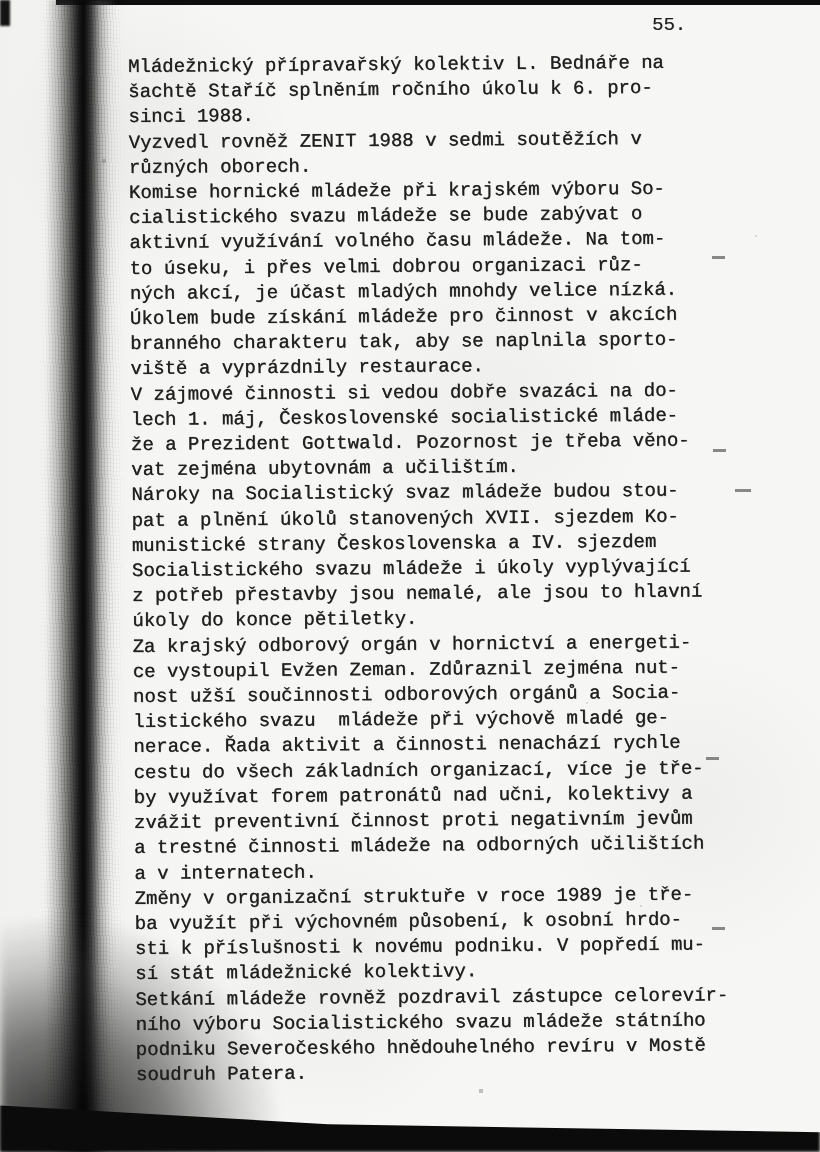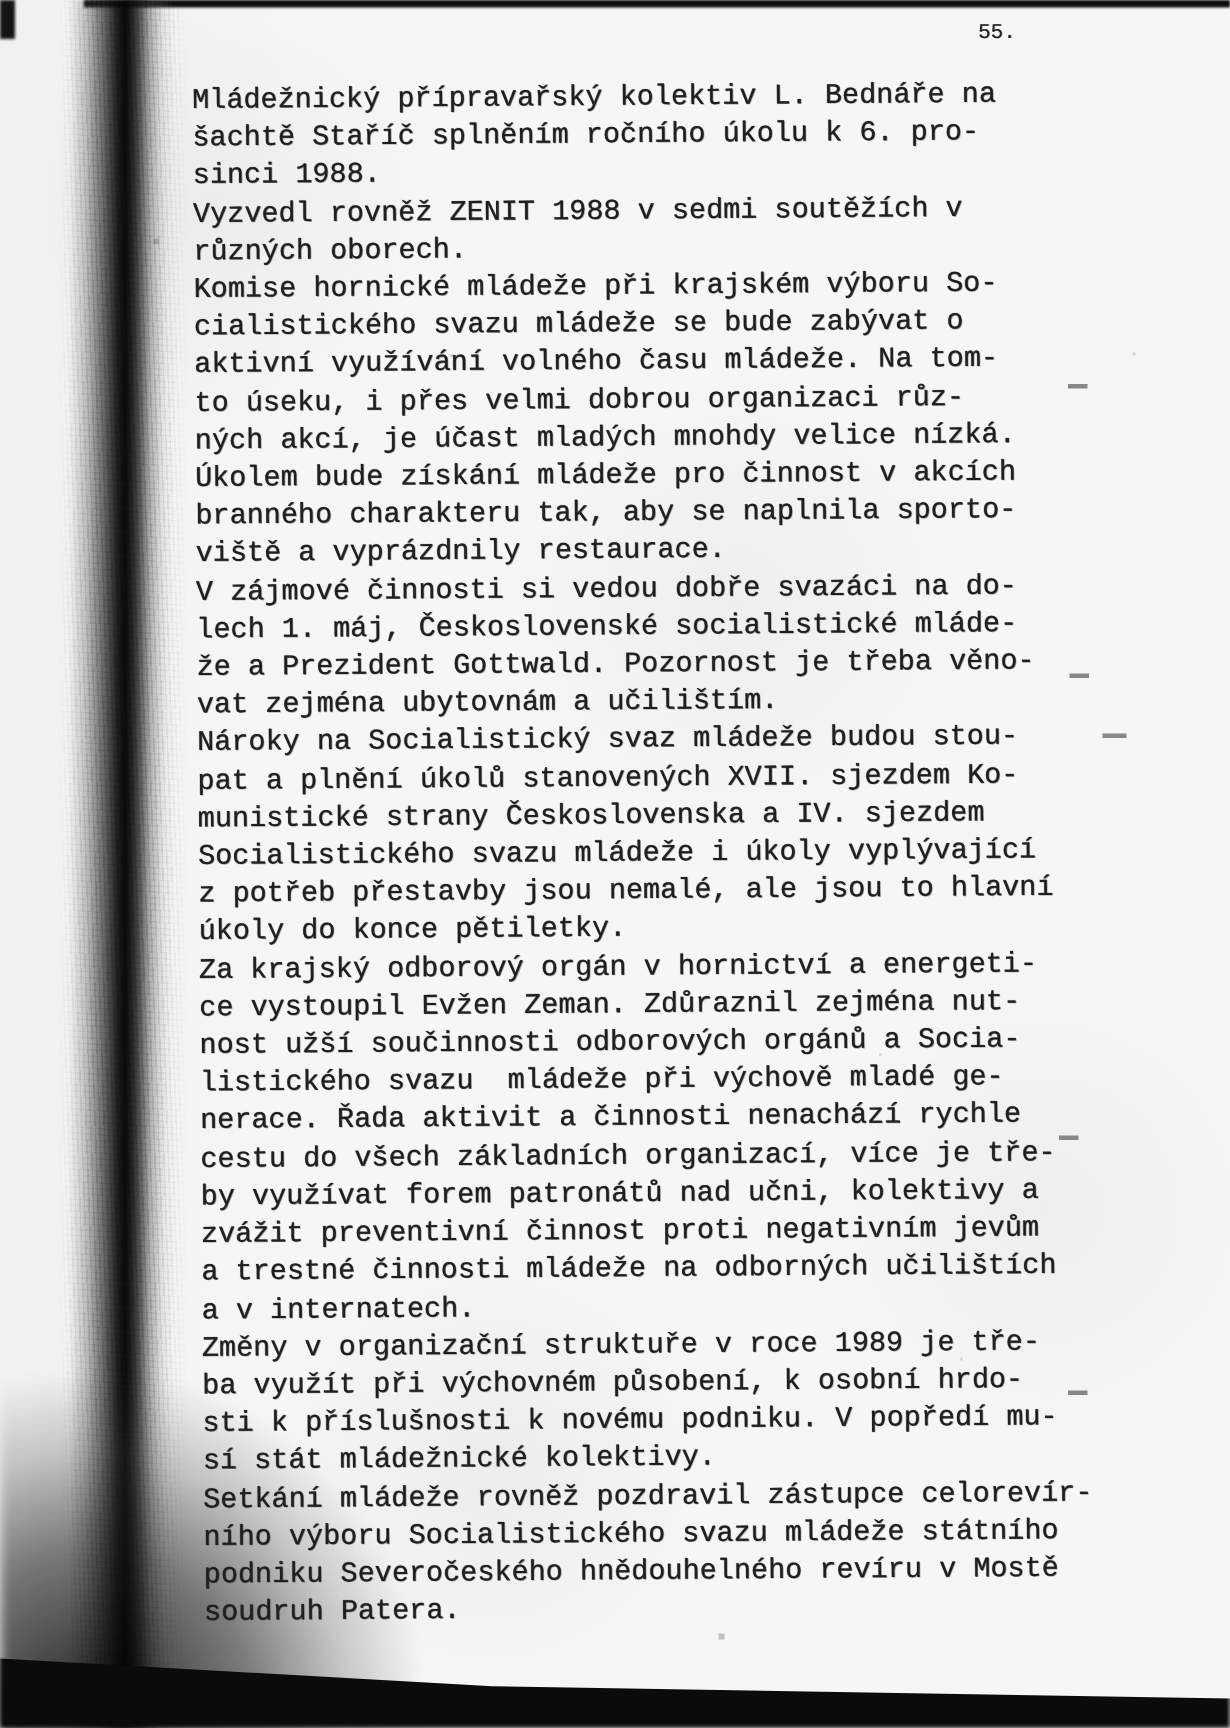--- a/index.html
+++ b/index.html
@@ -95,21 +95,21 @@
     left: 0; bottom: 0;
     width: 100%; height: 58px;
     background: #0b0b0b;
     clip-path: polygon(0 20%, 40% 52%, 100% 66%, 100% 100%, 0 100%);
     filter: blur(1.5px);
     z-index: 3;
   }
   .page-number {
     position: absolute;
     left: 652px; top: 14px;
-    font-size: 14px;
+    font-size: 19px;
     color: var(--ink, #1f1f1f);
     text-shadow: 0.5px 0.4px 0 rgba(17,17,17,0.45);
     z-index: 4;
   }
   .text-block {
     position: absolute;
     left: 128px; top: 55px;
     width: 620px;
     font-size: 19px;
     line-height: 25.2px;

